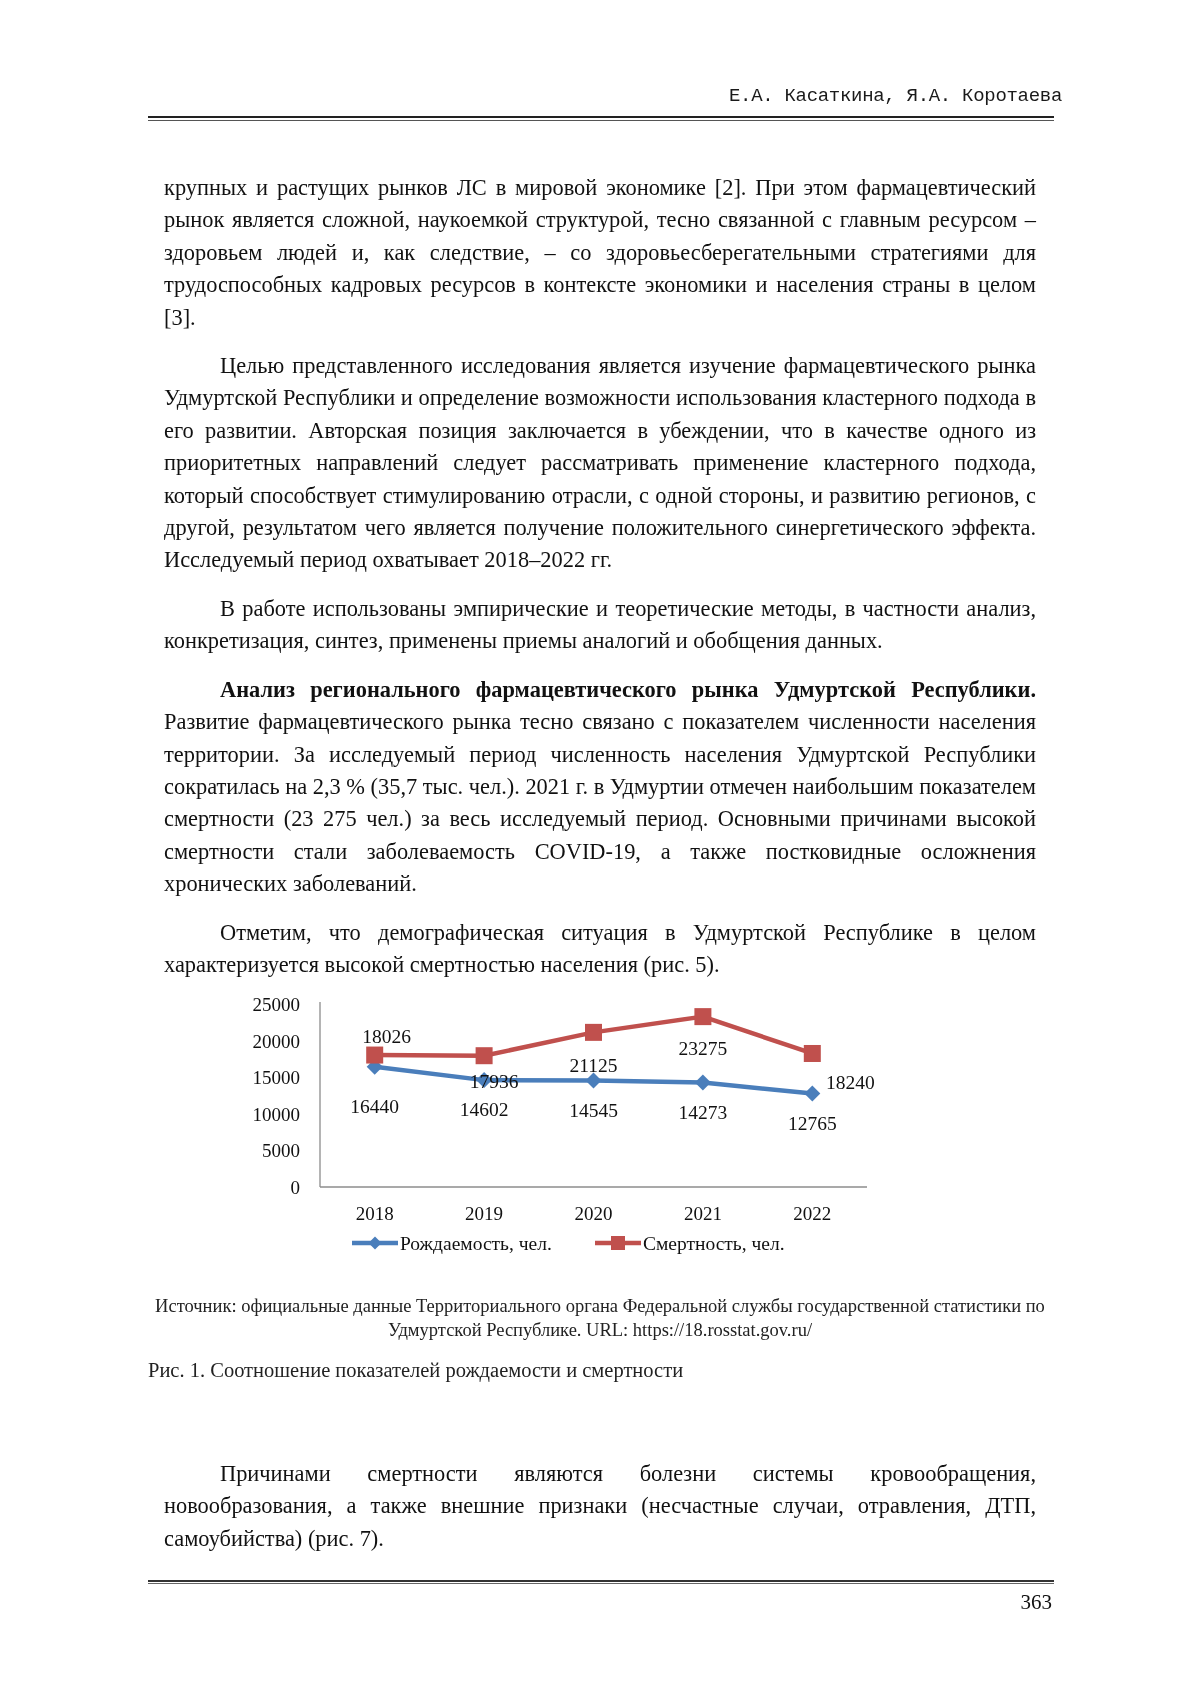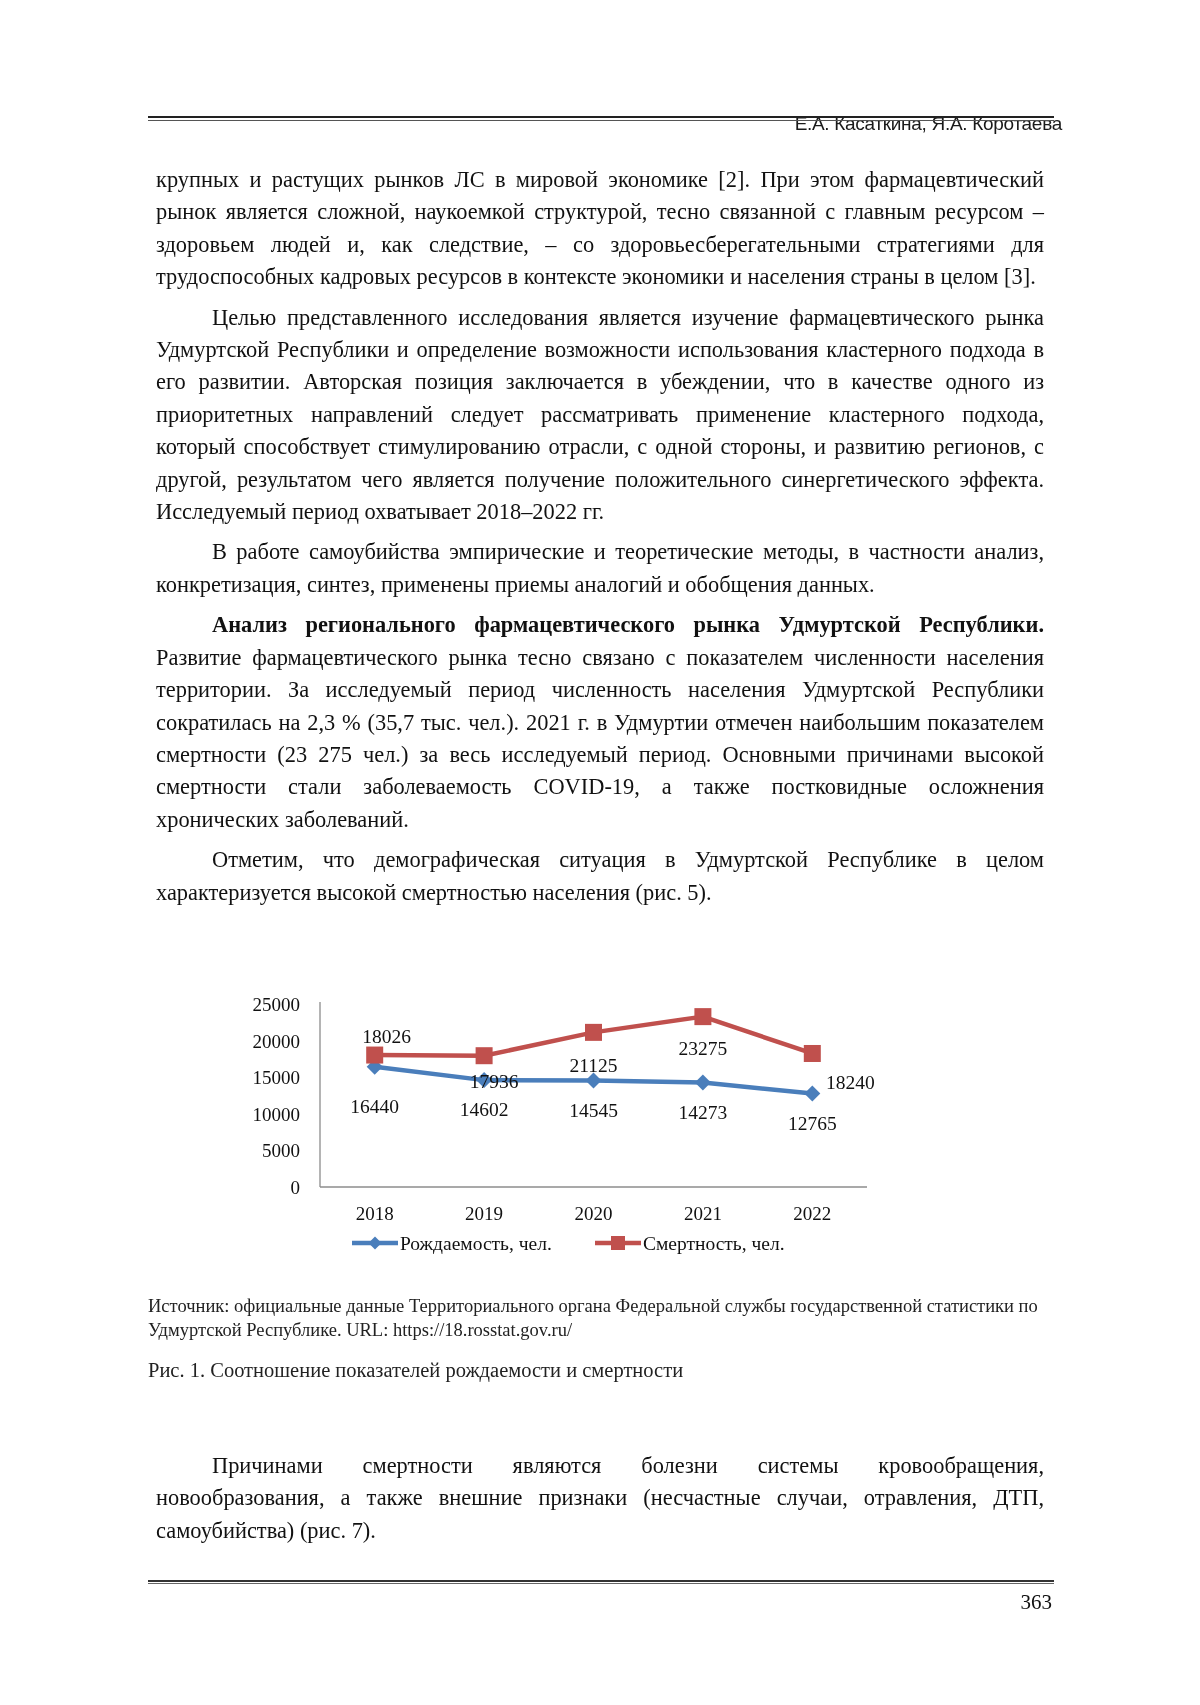--- a/index.html
+++ b/index.html
@@ -1,48 +1,47 @@
 <!DOCTYPE html>
 <html><head>
 <meta charset="utf-8">
 <style>
   html, body { margin: 0; padding: 0; background: #ffffff; }
   body { width: 1200px; height: 1705px; position: relative; overflow: hidden; color: #111; }
   .page { position: absolute; left: 0; top: 0; width: 1200px; height: 1705px; }
 
   .running-head {
     position: absolute; right: 138px; top: 85px;
-    font-family: Liberation Sans, sans-serif; font-size: 19px; color: #1a1a1a;
+    font-family: Liberation Mono, monospace; font-size: 19px; color: #1a1a1a;
     letter-spacing: -0.3px;
-    margin-top: 28px;
   }
   .head-rule {
     position: absolute; left: 148px; width: 906px; top: 116px;
     border-top: 2px solid #222; height: 2px; border-bottom: 1px solid #555;
   }
 
   .body-text {
     position: absolute; left: 148px; width: 904px;
     font-family: "Liberation Serif", serif; font-size: 22.4px; line-height: 32.4px;
     text-align: justify; color: #111;
   }
-  .body-text p { margin: 8px; }
+  .body-text p { margin: 16px; }
   .indent { text-indent: 56px; }
   .bi { font-weight: bold; }
   #block1 { top: 156px; }
   #block2 { top: 1442px; }
 
   .figure { position: absolute; left: 230px; top: 986px; width: 740px; height: 290px; }
   .figure svg { overflow: visible; }
   .figure text { font-family: "Liberation Serif", serif; fill: #111; }
 
   .source {
     position: absolute; left: 148px; width: 904px; top: 1294px;
     font-family: "Liberation Serif", serif; font-size: 18.5px; line-height: 24px;
-    color: #222;
+    text-align: center; color: #222;
   }
   .caption {
     position: absolute; left: 148px; width: 904px; top: 1357px;
     font-family: "Liberation Serif", serif; font-size: 20.5px; line-height: 26px;
     text-align: left; color: #222;
   }
 
   .foot-rule {
     position: absolute; left: 148px; width: 906px; top: 1580px;
     border-top: 2px solid #333; border-bottom: 1px solid #666; height: 1px;
@@ -56,21 +55,21 @@
 <body>
 
 <div class="page">
 
   <div class="running-head">Е.А. Касаткина, Я.А. Коротаева</div>
   <div class="head-rule"></div>
 
   <div class="body-text" id="block1">
     <p>крупных и растущих рынков ЛС в мировой экономике [2]. При этом фармацевтический рынок является сложной, наукоемкой структурой, тесно связанной с главным ресурсом – здоровьем людей и, как следствие, – со здоровьесберегательными стратегиями для трудоспособных кадровых ресурсов в контексте экономики и населения страны в целом [3].</p>
     <p class="indent">Целью представленного исследования является изучение фармацевтического рынка Удмуртской Республики и определение возможности использования кластерного подхода в его развитии. Авторская позиция заключается в убеждении, что в качестве одного из приоритетных направлений следует рассматривать применение кластерного подхода, который способствует стимулированию отрасли, с одной стороны, и развитию регионов, с другой, результатом чего является получение положительного синергетического эффекта. Исследуемый период охватывает 2018–2022 гг.</p>
-    <p class="indent">В работе самоубийства эмпирические и теоретические методы, в частности анализ, конкретизация, синтез, применены приемы аналогий и обобщения данных.</p>
+    <p class="indent">В работе использованы эмпирические и теоретические методы, в частности анализ, конкретизация, синтез, применены приемы аналогий и обобщения данных.</p>
     <p class="indent"><span class="bi">Анализ регионального фармацевтического рынка Удмуртской Республики.</span><span> Развитие фармацевтического рынка тесно связано с показателем численности населения территории. За исследуемый период численность населения Удмуртской Республики сократилась на 2,3 % (35,7 тыс. чел.). 2021 г. в Удмуртии отмечен наибольшим показателем смертности (23 275 чел.) за весь исследуемый период. Основными причинами высокой смертности стали заболеваемость COVID-19, а также постковидные осложнения хронических заболеваний.</span></p>
     <p class="indent">Отметим, что демографическая ситуация в Удмуртской Республике в целом характеризуется высокой смертностью населения (рис. 5).</p>
   </div>
 
   <div class="figure">
     <svg id="chart" width="740" height="290">
       <g id="y-axis">
           <line x1="90" y1="16" x2="90" y2="201" stroke="#8c8c8c" stroke-width="1.3"></line>
           <text x="70" y="208" text-anchor="end" font-size="19">0</text>
           <text x="70" y="171.4" text-anchor="end" font-size="19">5000</text>

